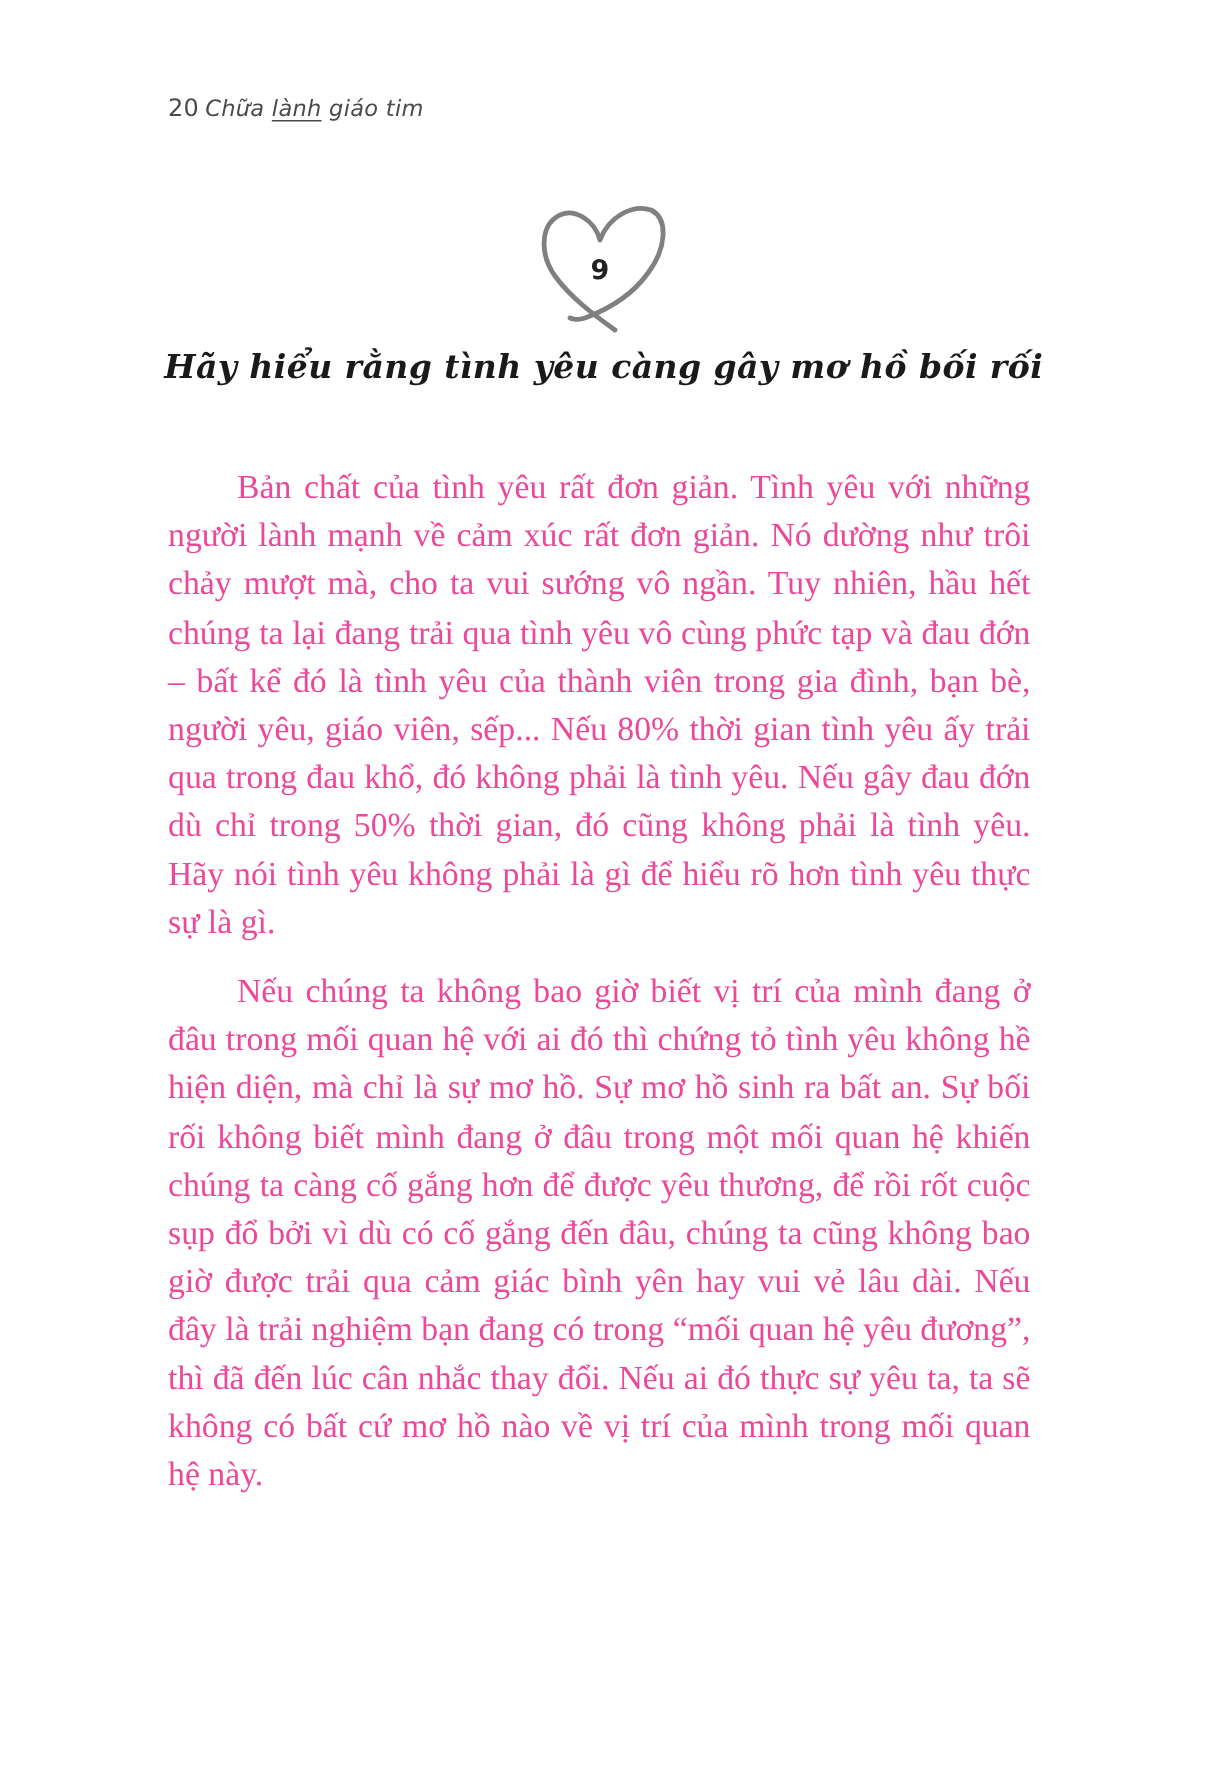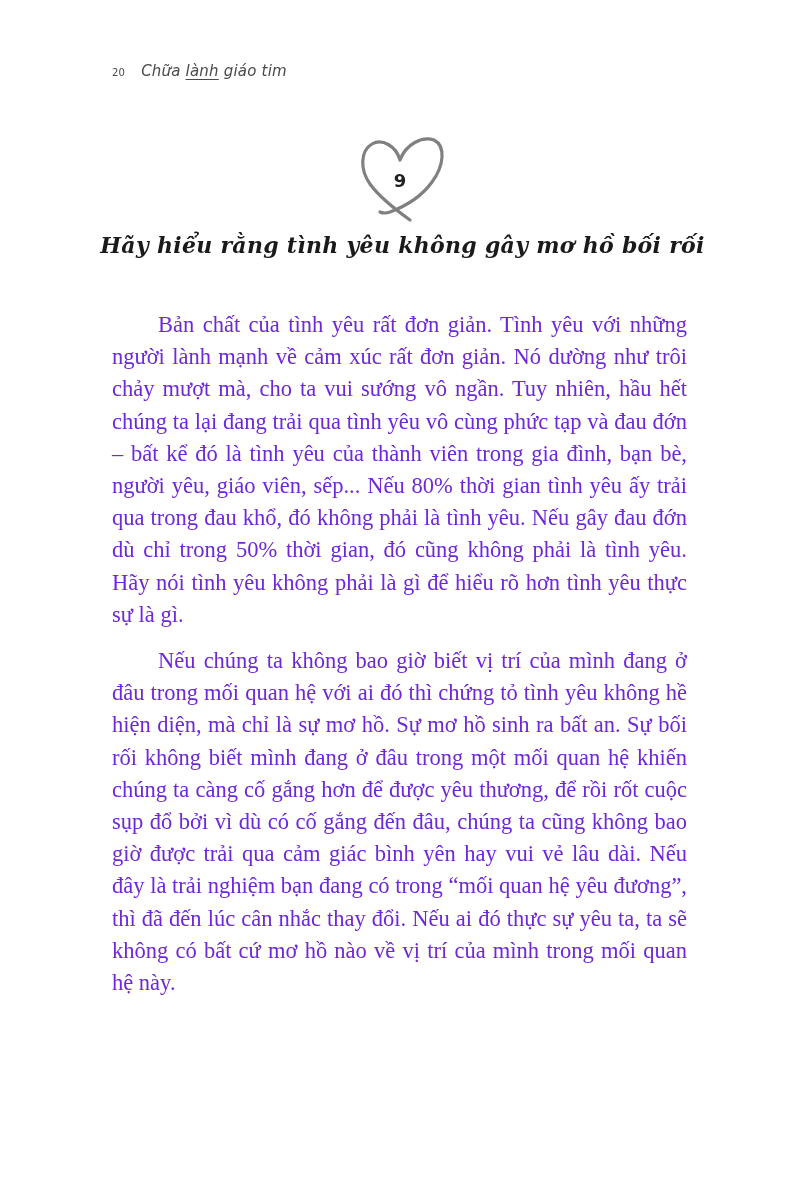--- a/index.html
+++ b/index.html
@@ -7,50 +7,50 @@
     width: 805px; height: 1184px; background: #ffffff;
     position: relative; overflow: hidden;
     font-family: "Liberation Serif", "DejaVu Serif", serif;
     color: #2a2a2a;
   }
   .running-head {
     position: absolute; left: 112px; top: 62px;
     font-family: "DejaVu Sans", sans-serif; font-style: italic;
     font-size: 15px; color: #4a4a4a; letter-spacing: 0.2px;
   }
-  .running-head .page-num { font-style: normal; margin-right: 16px; font-size: 10px; }
+  .running-head .page-num { font-style: normal; margin-right: 4px; font-size: 16px; }
   .running-head .title-word-ul { text-decoration: underline; text-underline-offset: 3px; font-style: italic; }
   .heart {
     position: absolute; left: 352px; top: 132px; width: 100px; height: 95px;
   }
   .chapter-num {
     position: absolute; left: 385px; top: 170px; width: 30px; text-align: center;
     font-family: "DejaVu Sans", sans-serif; font-weight: bold; font-size: 18px; color: #222;
   }
   .chapter-title {
     position: absolute; left: 0; width: 805px; top: 232px; text-align: center;
     font-family: "DejaVu Serif", serif; font-style: italic; font-weight: bold;
     font-size: 22px; color: #1a1a1a; letter-spacing: 0.3px;
   }
   .body-text {
     position: absolute; left: 112px; top: 309px; width: 575px;
-    font-size: 22.5px; line-height: 32.2px; text-align: justify; color: #6d28d9;
+    font-size: 22.5px; line-height: 32.2px; text-align: justify; color: #ec4899;
   }
   .body-text p { margin: 0 0 14px 0; text-indent: 46px; }
 </style>
 </head>
 <body>
 
 <div class="running-head">
   <span class="page-num">20</span><span>Chữa </span><span class="title-word-ul">lành</span><span> giáo tim</span>
 </div>
 
 <svg class="heart" viewBox="0 0 100 95">
   <path d="M48 28 C44 14 30 6 20 12 C8 19 8 38 18 52 C28 66 44 78 58 88 M48 28 C54 12 70 4 82 8 C94 14 92 34 80 50 C70 64 54 74 38 80 C32 82 28 80 28 80" fill="none" stroke="#808080" stroke-width="3.2" stroke-linecap="round" stroke-linejoin="round"></path>
 </svg>
 <div class="chapter-num">9</div>
 
-<div class="chapter-title">Hãy hiểu rằng tình yêu không gây mơ hồ bối rối</div>
+<div class="chapter-title">Hãy hiểu rằng tình yêu càng gây mơ hồ bối rối</div>
 
 <div class="body-text">
   <p>Bản chất của tình yêu rất đơn giản. Tình yêu với những người lành mạnh về cảm xúc rất đơn giản. Nó dường như trôi chảy mượt mà, cho ta vui sướng vô ngần. Tuy nhiên, hầu hết chúng ta lại đang trải qua tình yêu vô cùng phức tạp và đau đớn – bất kể đó là tình yêu của thành viên trong gia đình, bạn bè, người yêu, giáo viên, sếp... Nếu 80% thời gian tình yêu ấy trải qua trong đau khổ, đó không phải là tình yêu. Nếu gây đau đớn dù chỉ trong 50% thời gian, đó cũng không phải là tình yêu. Hãy nói tình yêu không phải là gì để hiểu rõ hơn tình yêu thực sự là gì.</p>
   <p>Nếu chúng ta không bao giờ biết vị trí của mình đang ở đâu trong mối quan hệ với ai đó thì chứng tỏ tình yêu không hề hiện diện, mà chỉ là sự mơ hồ. Sự mơ hồ sinh ra bất an. Sự bối rối không biết mình đang ở đâu trong một mối quan hệ khiến chúng ta càng cố gắng hơn để được yêu thương, để rồi rốt cuộc sụp đổ bởi vì dù có cố gắng đến đâu, chúng ta cũng không bao giờ được trải qua cảm giác bình yên hay vui vẻ lâu dài. Nếu đây là trải nghiệm bạn đang có trong “mối quan hệ yêu đương”, thì đã đến lúc cân nhắc thay đổi. Nếu ai đó thực sự yêu ta, ta sẽ không có bất cứ mơ hồ nào về vị trí của mình trong mối quan hệ này.</p>
 </div>
 
 </body></html>

